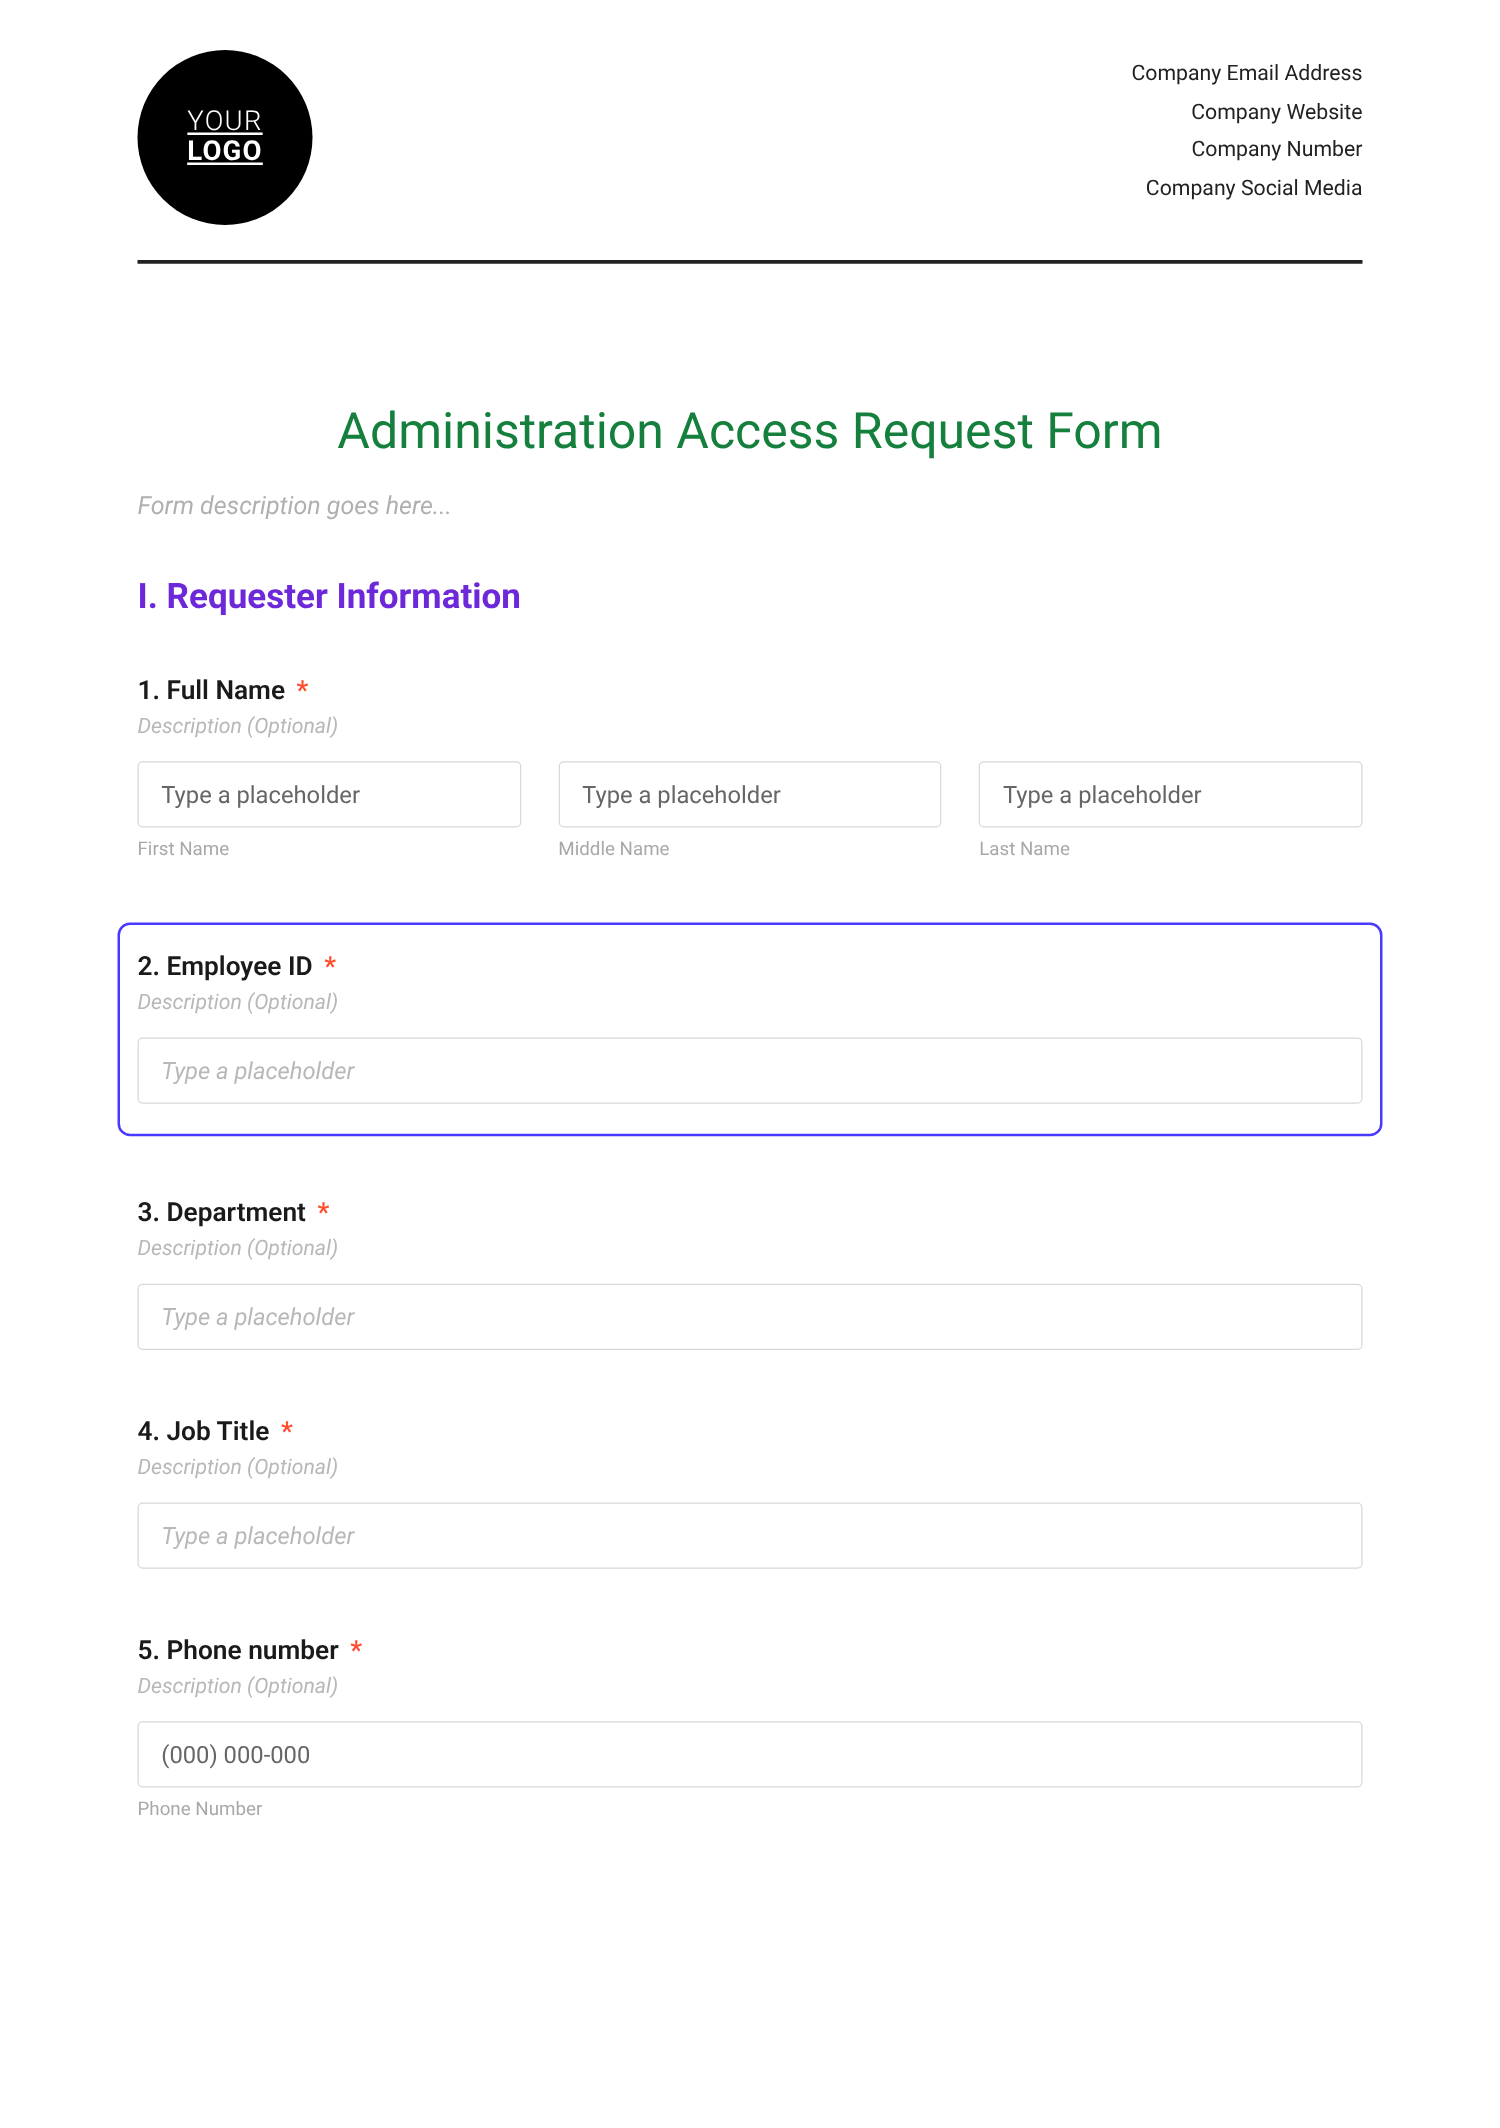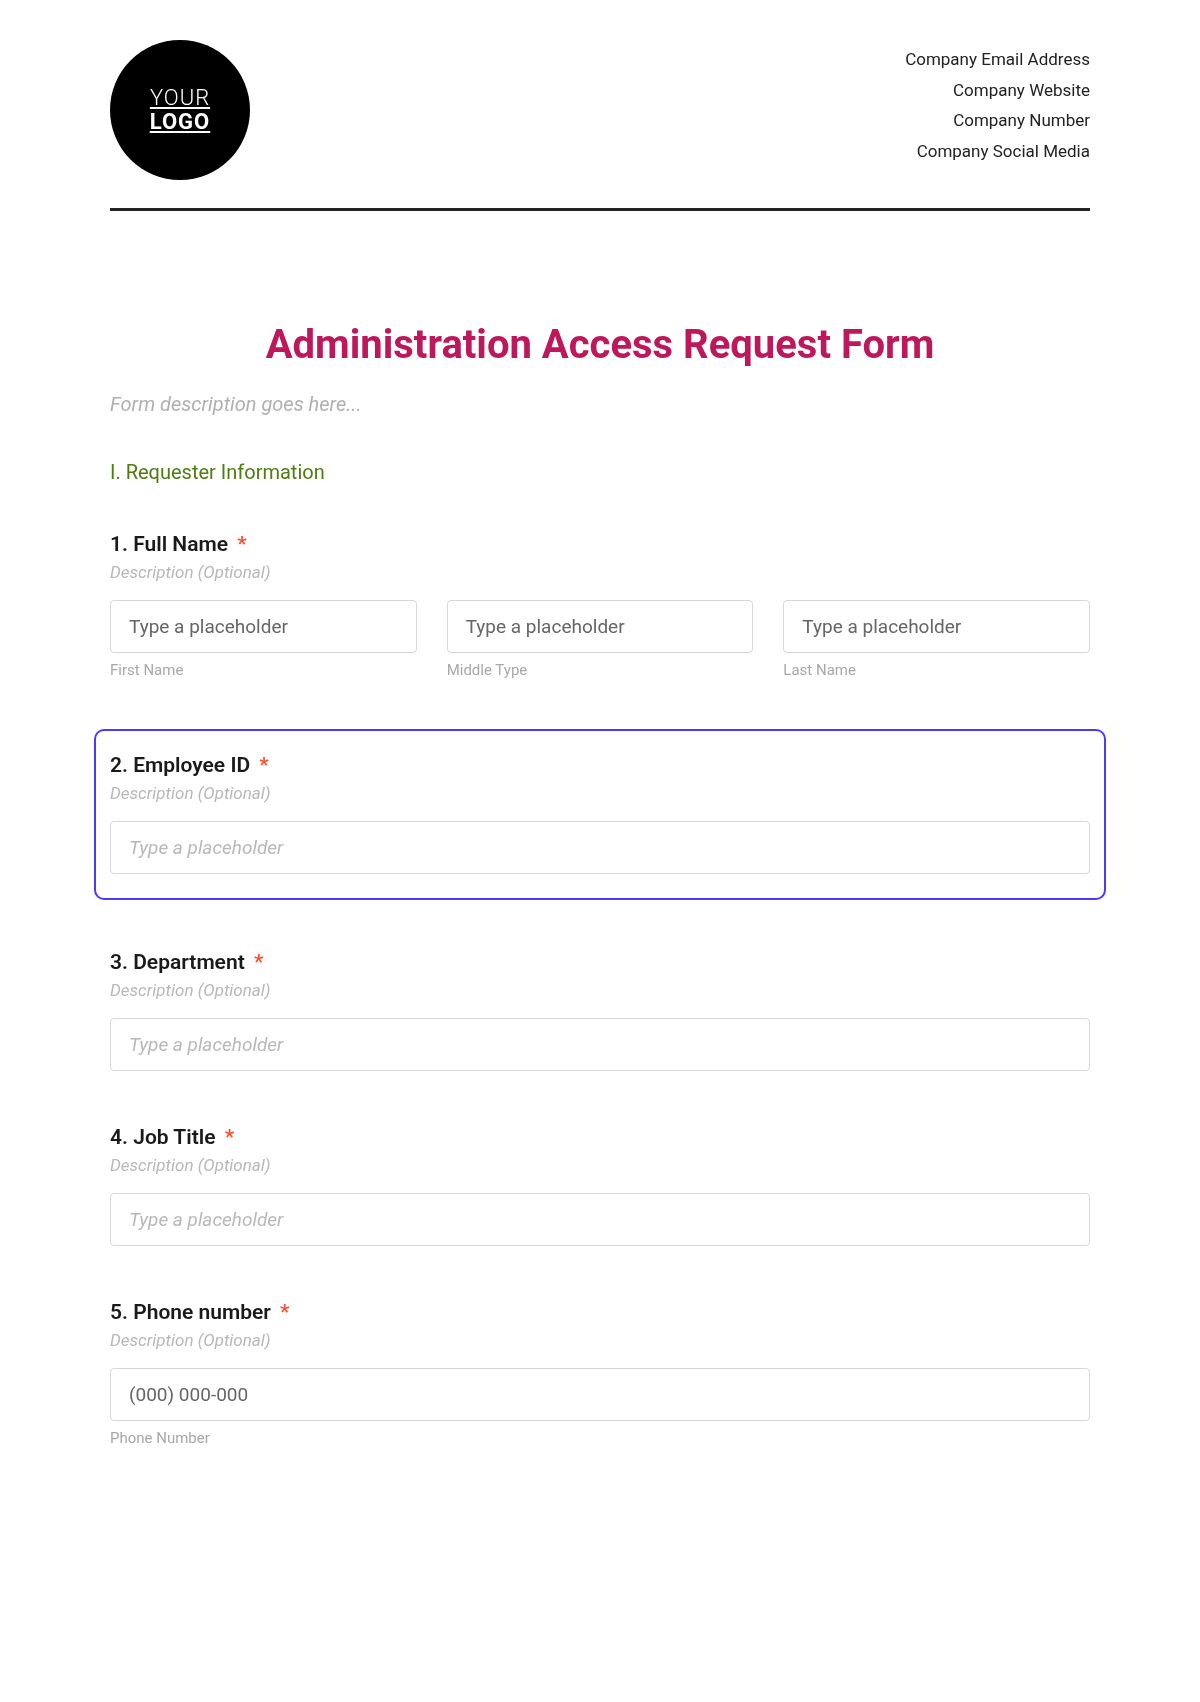--- a/index.html
+++ b/index.html
@@ -42,35 +42,35 @@
   .company-info {
     text-align: right;
     font-size: 17px;
     line-height: 1.8;
     color: #222;
     margin-top: 4px;
   }
   .form-title {
     text-align: center;
     font-size: 40px;
-    font-weight: 700;
+    font-weight: 400;
     margin: 0 0 24px 0;
-    color: #be185d;
+    color: #15803d;
   }
   .form-desc {
     font-size: 20px;
     font-style: italic;
     color: #b0b0b0;
     margin-bottom: 44px;
   }
   .section-heading {
-    font-size: 20px;
-    font-weight: 400;
+    font-size: 28px;
+    font-weight: 700;
     margin: 0 0 44px 0;
-    color: #4d7c0f;
+    color: #6d28d9;
   }
   .question {
     margin-bottom: 46px;
     padding: 4px 0;
     margin-top: 41px;
   }
   .question.selected {
     border: 2px solid #4a3aff;
     border-radius: 10px;
     padding: 22px 14px 24px 14px;
@@ -147,21 +147,21 @@
       <span class="req">*</span>
     </div>
     <div class="q-desc">Description (Optional)</div>
     <div class="input-row">
       <div class="input-col">
         <input class="text-input" type="text" placeholder="Type a placeholder" style="">
         <div class="sublabel">First Name</div>
       </div>
       <div class="input-col">
         <input class="text-input" type="text" placeholder="Type a placeholder" style="">
-        <div class="sublabel">Middle Type</div>
+        <div class="sublabel">Middle Name</div>
       </div>
       <div class="input-col">
         <input class="text-input" type="text" placeholder="Type a placeholder" style="">
         <div class="sublabel">Last Name</div>
       </div>
     </div>
   </div>
 
   <div class="question selected">
     <div class="q-label">

